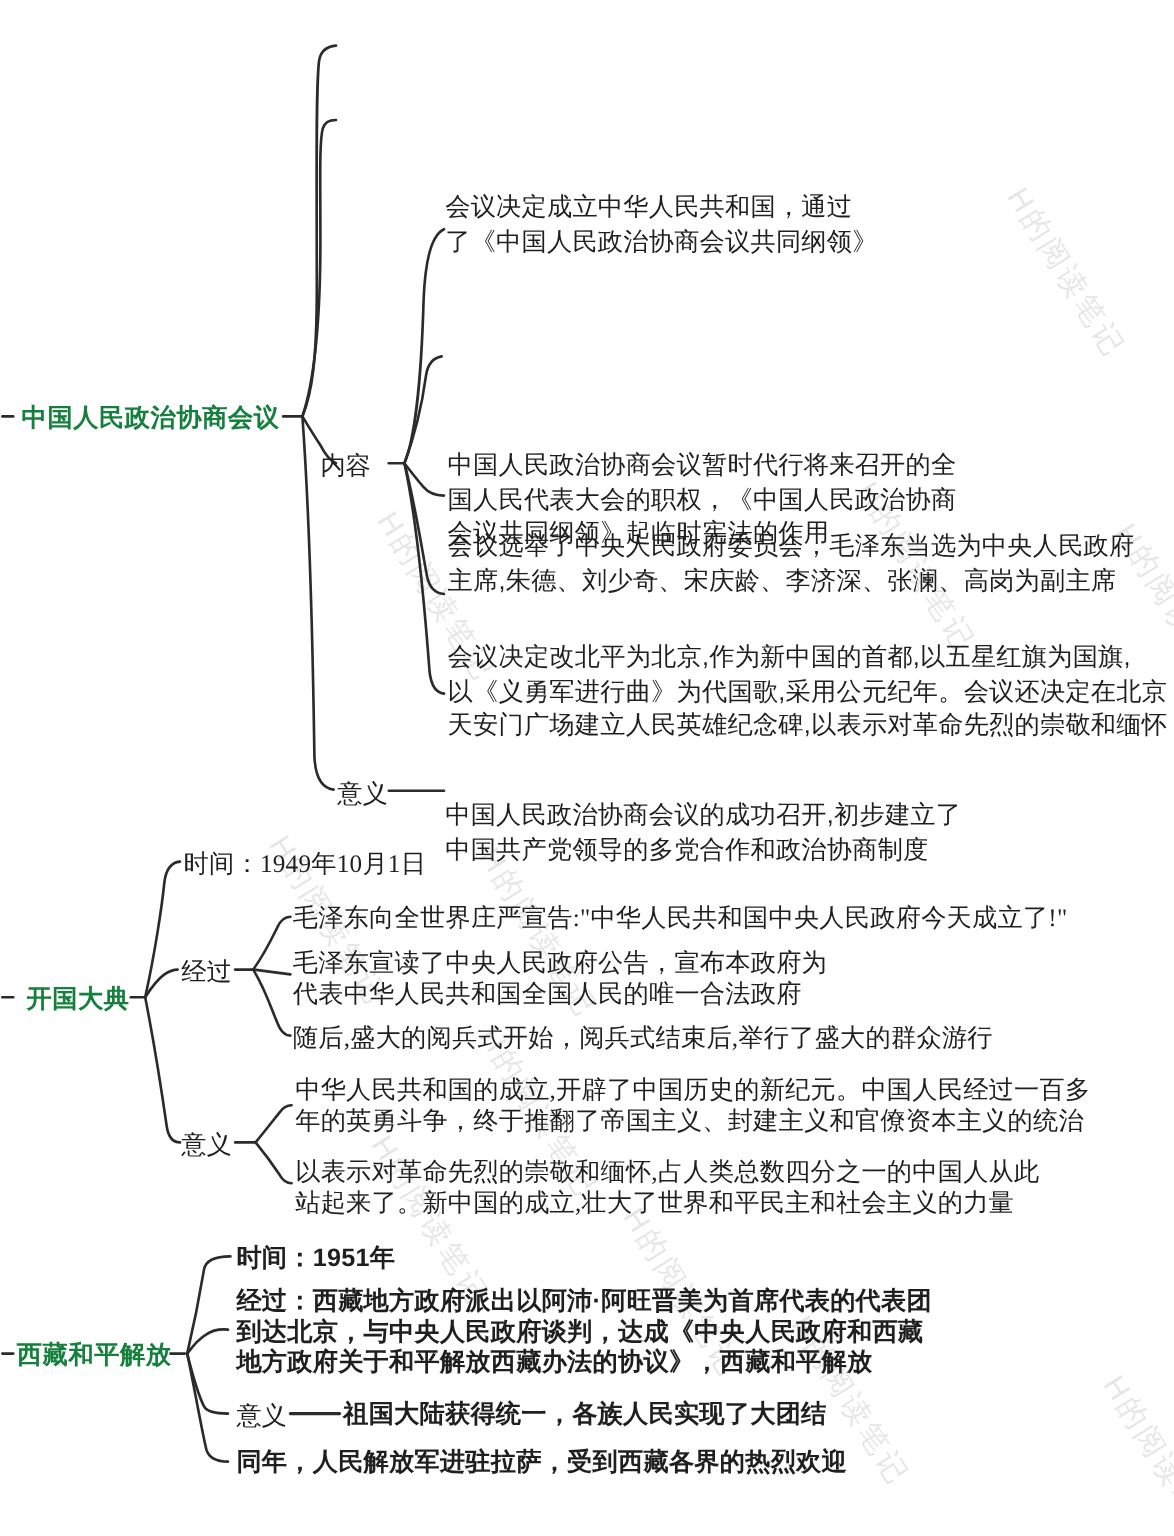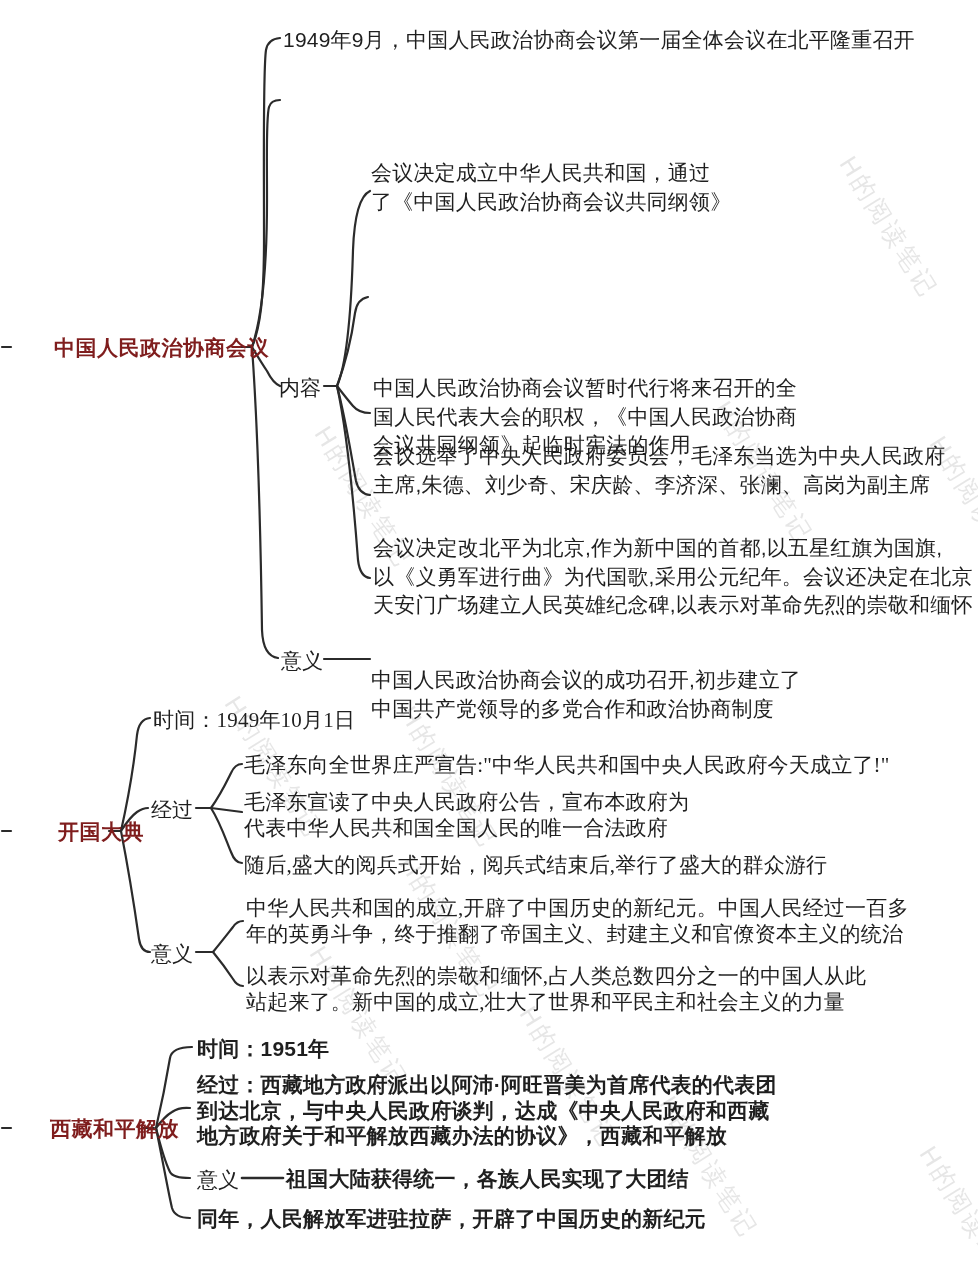--- a/index.html
+++ b/index.html
@@ -21,24 +21,23 @@
     z-index:2;
     letter-spacing:0.2px;
   }
   .tight{line-height:26px;font-family:Liberation Serif, serif;}
   .tight3{line-height:25.5px;font-weight:bold;}
   .root{
     position:absolute;
     font-size:21px;
     font-weight:bold;
     white-space:nowrap;
-    color:#7f1d1d;
+    color:#15803d;
     z-index:2;
     letter-spacing:0.5px;
-    margin-left:36px;
   }
   .lbl{
     position:absolute;
     font-size:21px;
     white-space:nowrap;
     color:#1f1f1f;
     z-index:2;
   }
   svg.links{position:absolute;left:0;top:0;z-index:1;pointer-events:none;}
   .wm{
@@ -112,24 +111,23 @@
       <path d="M156,1128 Q165,1116 172,1112 Q179,1107 190,1108"></path>
       <path d="M156,1128 C162,1152 167,1166 170,1172 Q173,1178 190,1178"></path>
       <path d="M156,1128 C163,1162 169,1196 172,1208 Q175,1218 190,1218"></path>
 
       <path d="M242,1178 L283,1178" stroke-width="2.6"></path>
     </g>
   </svg>
 
   <div class="root" style="left:18px;top:334px">中国人民政治协商会议</div>
 
-  <div class="node" style="left:283px;top:26px">1949年9月，中国人民政治协商会议第一届全体会议在北平隆重召开</div>
 
 
-  <div class="lbl" style="left:279px;top:374px">内容</div>
+  <div class="lbl" style="left:267px;top:374px">内容</div>
 
   <div class="node" style="left:371px;top:159px">会议决定成立中华人民共和国，通过
 了《中国人民政治协商会议共同纲领》</div>
 
 
   <div class="node" style="left:373px;top:374px">中国人民政治协商会议暂时代行将来召开的全
 国人民代表大会的职权，《中国人民政治协商
 会议共同纲领》起临时宪法的作用</div>
 
   <div class="node" style="left:373px;top:442px">会议选举了中央人民政府委员会，毛泽东当选为中央人民政府
@@ -170,15 +168,15 @@
   <div class="node tight3" style="left:197px;top:1036px">时间：1951年</div>
 
   <div class="node tight3" style="left:197px;top:1072px">经过：西藏地方政府派出以阿沛·阿旺晋美为首席代表的代表团
 到达北京，与中央人民政府谈判，达成《中央人民政府和西藏
 地方政府关于和平解放西藏办法的协议》，西藏和平解放</div>
 
   <div class="lbl" style="left:197px;top:1166px">意义</div>
 
   <div class="node tight3" style="left:286px;top:1166px">祖国大陆获得统一，各族人民实现了大团结</div>
 
-  <div class="node tight3" style="left:197px;top:1206px">同年，人民解放军进驻拉萨，开辟了中国历史的新纪元</div>
+  <div class="node tight3" style="left:197px;top:1206px">同年，人民解放军进驻拉萨，受到西藏各界的热烈欢迎</div>
 
 </div>
 
 </body></html>

